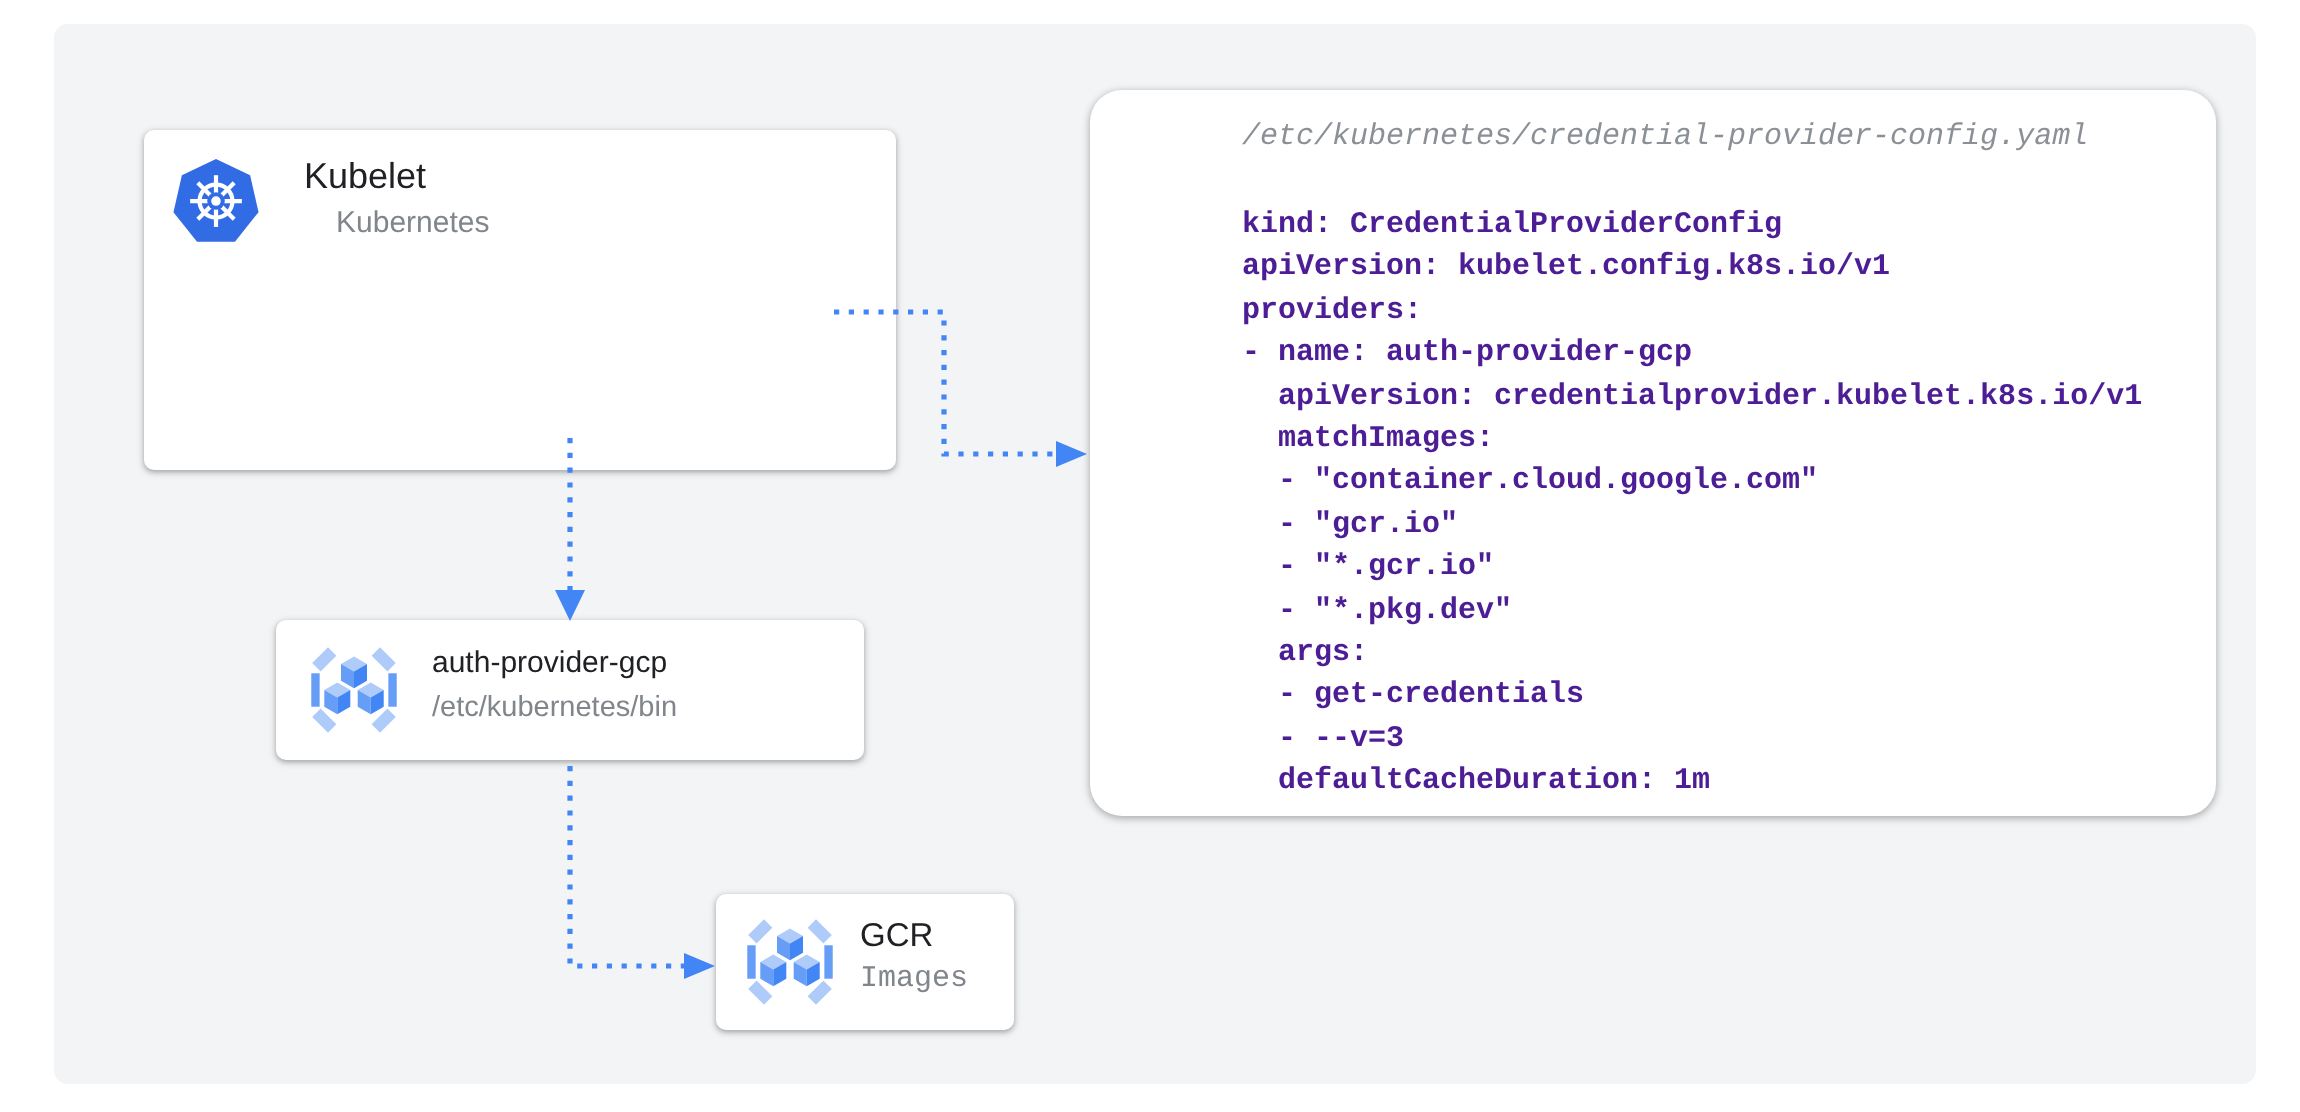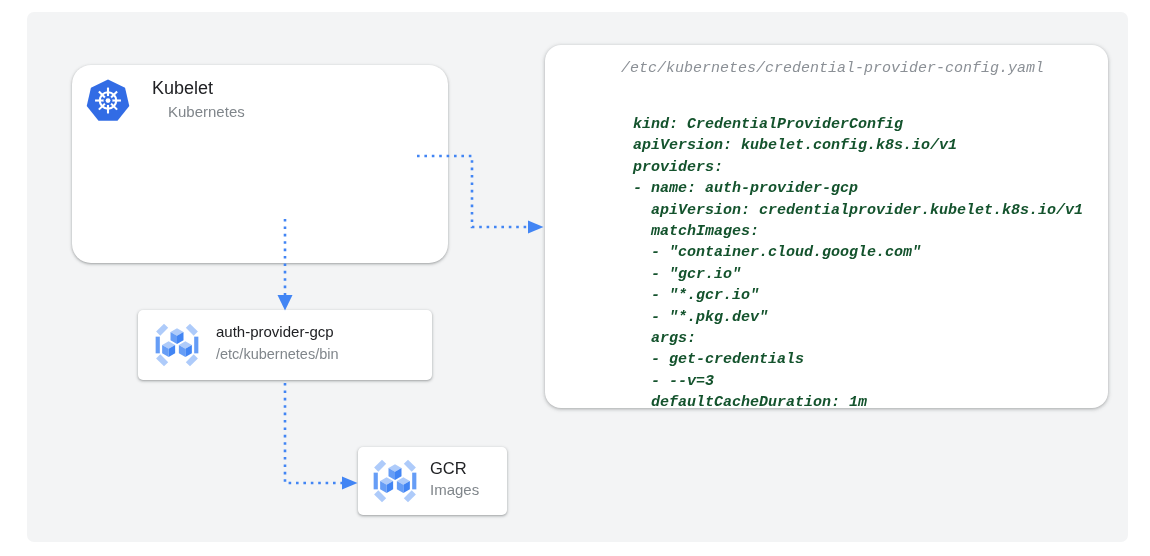--- a/index.html
+++ b/index.html
@@ -23,56 +23,55 @@
   }
 
   .card {
     position: absolute;
     background: #ffffff;
     border-radius: 5px;
     box-shadow: 0 1px 2px rgba(60,64,67,0.30), 0 1px 3px 1px rgba(60,64,67,0.15);
   }
 
   
-  .kubelet-card { left: 72px; top: 65px; width: 376px; height: 198px; border-radius: 19px; }
+  .kubelet-card { left: 72px; top: 65px; width: 376px; height: 170px; }
   .kubelet-card .node-icon { position: absolute; left: 13px; top: 13px; width: 46px; height: 46px; }
   .kubelet-title { position: absolute; left: 80px; top: 13px; font-size: 18px; color: #202124; }
   .kubelet-subtitle { position: absolute; left: 96px; top: 38px; font-size: 15px; color: #80868b; }
   .kubelet-flags { position: absolute; left: 80px; top: 78px; font-size: 15.5px; color: #7d8187; line-height: 26px; letter-spacing: 0.1px; }
 
   
   .auth-card { left: 138px; top: 310px; width: 294px; height: 70px; }
   .auth-card .node-icon { position: absolute; left: 13px; top: 12px; width: 52px; height: 46px; }
   .auth-title { position: absolute; left: 78px; top: 13px; font-size: 15px; color: #202124; }
   .auth-subtitle { position: absolute; left: 78px; top: 36px; font-size: 14.5px; color: #80868b; }
 
   
   .gcr-card { left: 358px; top: 447px; width: 149px; height: 68px; padding-left: 44px; }
   .gcr-card .node-icon { position: absolute; left: 11px; top: 11px; width: 52px; height: 46px; }
   .gcr-title { position: absolute; left: 72px; top: 12px; font-size: 16.5px; color: #202124; }
-  .gcr-subtitle { position: absolute; left: 72px; top: 34px; font-size: 15px; color: #80868b; }
+  .gcr-subtitle { position: absolute; left: 72px; top: 34px; font-size: 15px; color: #80868b; font-family: Liberation Mono, monospace; }
 
   
   .yaml-card { left: 545px; top: 45px; width: 563px; height: 363px; border-radius: 16px;
                box-shadow: 0 1px 3px rgba(60,64,67,0.30), 0 1px 4px 1px rgba(60,64,67,0.12); }
   .yaml-path {
     position: absolute; left: 76px; top: 15px;
     font-family: "Liberation Mono", monospace;
     font-style: italic;
     font-size: 15px;
     color: #8b9096;
   }
   .yaml-code {
-    position: absolute; left: 76px; top: 57px; margin: 12px;
+    position: absolute; left: 76px; top: 57px; margin: 0;
     font-family: "Liberation Mono", monospace;
-    font-style: italic;
     font-weight: bold;
     font-size: 15px;
     line-height: 21.4px;
-    color: #14532d;
+    color: #4c1d95;
     white-space: pre;
   }
 
   .connectors {
     position: absolute; left: 0; top: 0;
     width: 1150px; height: 556px;
     pointer-events: none;
   }
 </style>
 </head>

